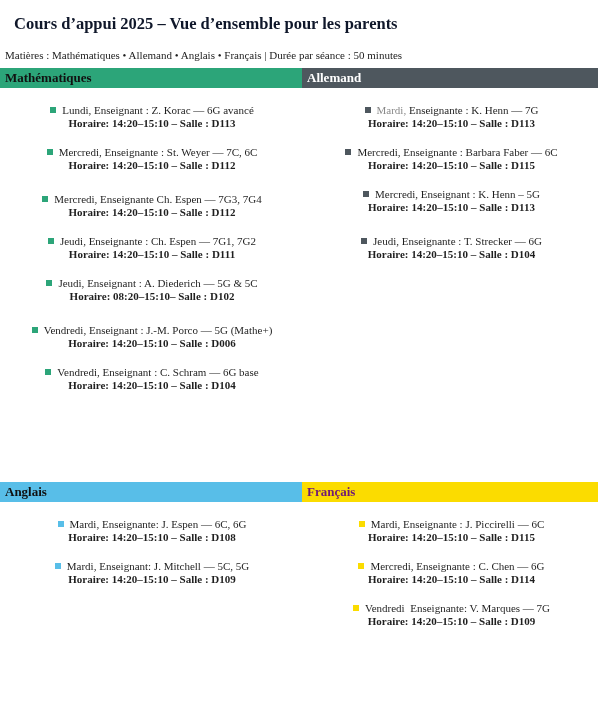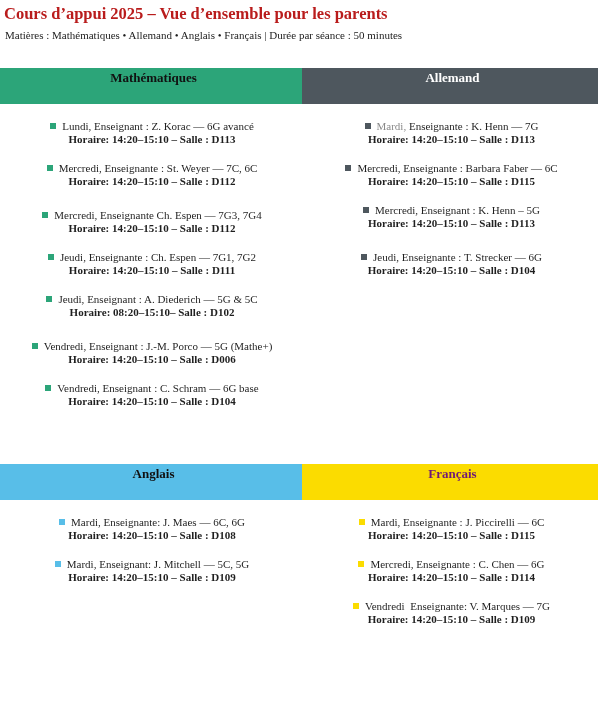--- a/index.html
+++ b/index.html
@@ -6,37 +6,36 @@
   body {
     width:603px; height:714px;
     background:#ffffff;
     font-family:"Liberation Serif", serif;
     color:#1f1f1f;
     position:relative;
     overflow:hidden;
   }
   .doc-title {
     font-size:16.5px; font-weight:700; line-height:21px;
-    margin:0; padding:3px 0 0 4px; color:#b91c1c;
+    margin:10px; padding:3px 0 0 4px; color:#0f172a;
   }
   .doc-subtitle {
     font-size:11px; line-height:13px; padding:5px 0 0 5px; color:#1c1c1c;
   }
   .row { position:absolute; left:0; display:flex; }
   .row1 { top:68px; }
-  .row2 { top:464px; }
+  .row2 { top:482px; }
   .col { width:302px; }
   .col-right { width:296px; }
   .bar {
-    height:36px; line-height:20px;
+    height:20px; line-height:20px;
     background:var(--accent);
     font-size:13px; font-weight:700;
     padding-left:5px; box-sizing:border-box;
     white-space:nowrap;
-    text-align:center;
   }
   .items { padding-left:2px;text-align:center; }
   .col-right .items { padding-left:3px; }
   .item { margin-top:16px; font-size:11px; line-height:13px; }
   .item.mt-lg { margin-top:21px; }
   .l1 { font-weight:400; white-space:nowrap; }
   .l2 { font-weight:700; white-space:nowrap; }
   .bullet {
     display:inline-block; width:6px; height:6px;
     background:var(--accent); margin-right:6px; vertical-align:1px;
@@ -108,21 +107,21 @@
       </div>
     </section>
   </div>
 
   <div class="row row2">
 
     <section class="col" style="--accent: #58BEE8;">
       <div class="bar" style="color: rgb(17, 17, 17);">Anglais</div>
       <div class="items">
         <div class="item">
-          <div class="l1"><span class="bullet"></span><span>Mardi, </span><span>Enseignante: J. Maes — 6C, 6G</span></div>
+          <div class="l1"><span class="bullet"></span><span>Mardi, </span><span>Enseignante: J. Espen — 6C, 6G</span></div>
           <div class="l2">Horaire: 14:20–15:10 – Salle : D108</div>
         </div>
         <div class="item">
           <div class="l1"><span class="bullet"></span><span>Mardi, </span><span>Enseignant: J. Mitchell — 5C, 5G</span></div>
           <div class="l2">Horaire: 14:20–15:10 – Salle : D109</div>
         </div>
       </div>
     </section>
 
     <section class="col col-right" style="--accent: #FBDC00;">

